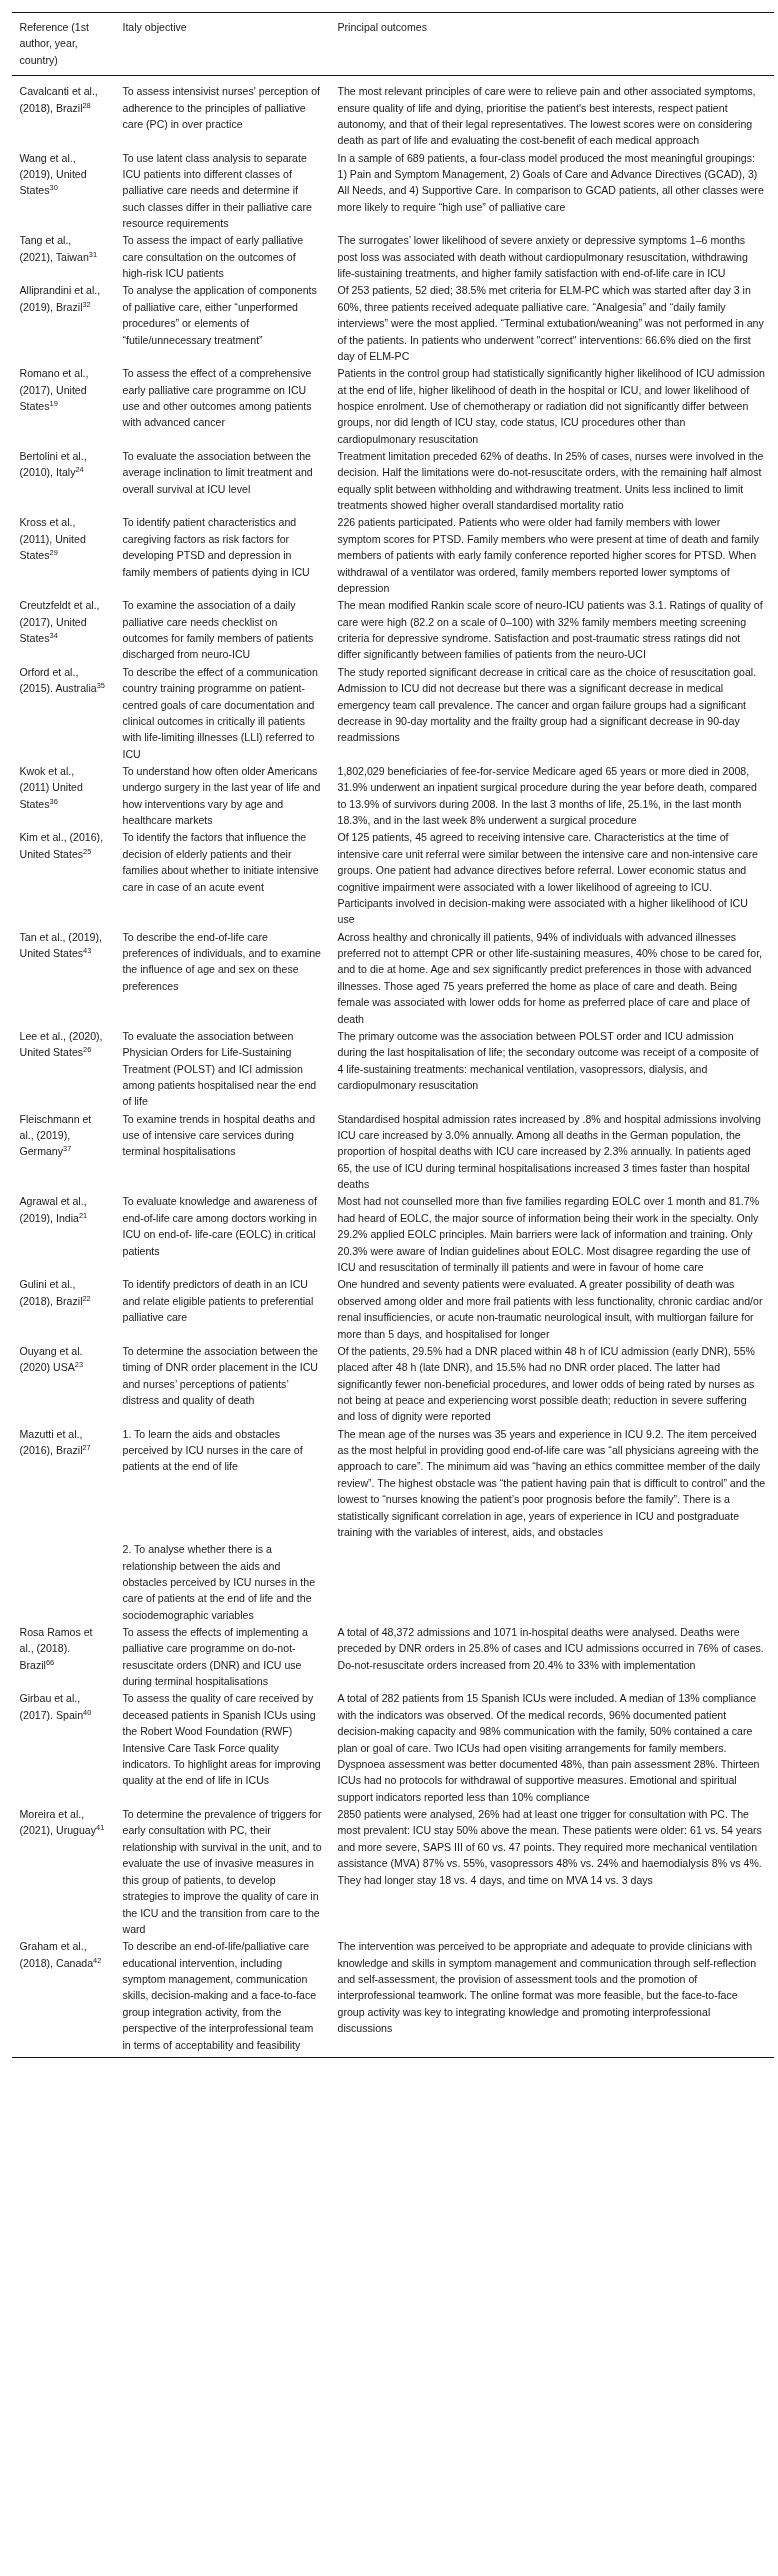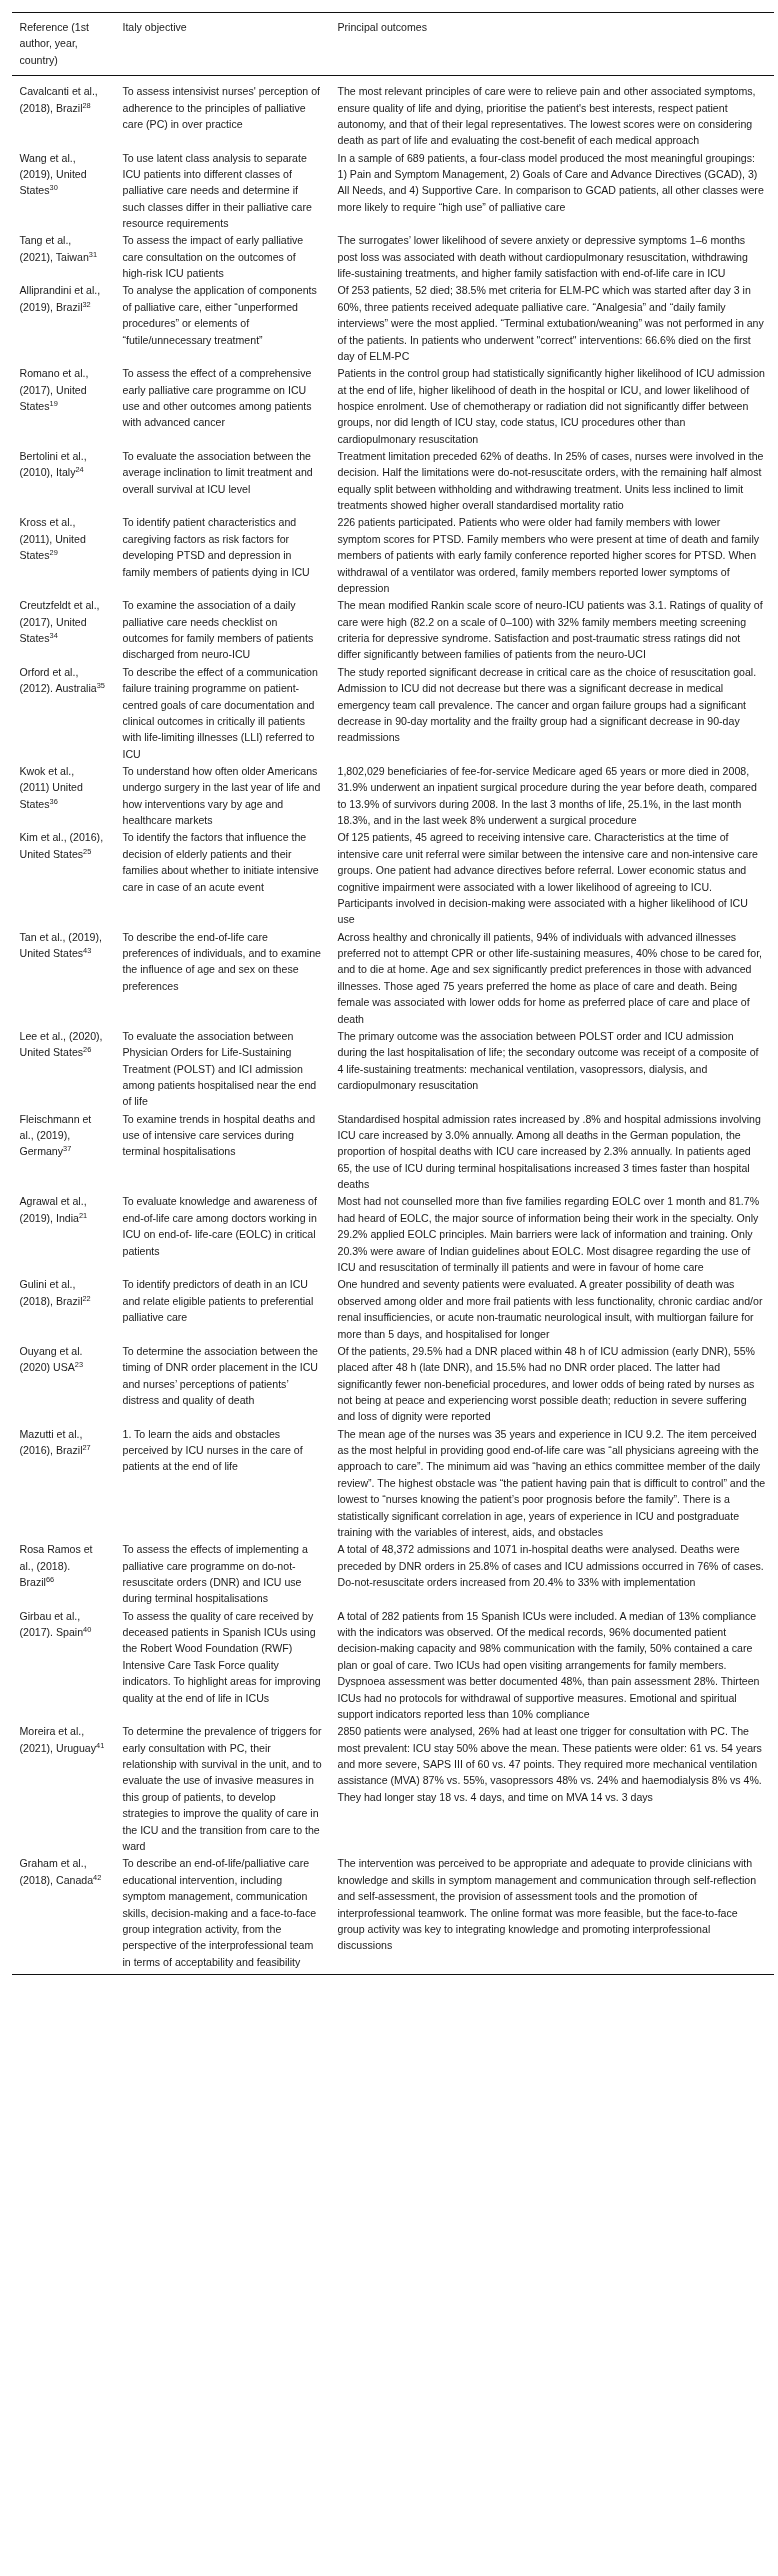--- a/index.html
+++ b/index.html
@@ -111,22 +111,22 @@
           <td><span>Kross et al., (2011), United States</span><sup>29</sup></td>
           <td>To identify patient characteristics and caregiving factors as risk factors for developing PTSD and depression in family members of patients dying in ICU</td>
           <td>226 patients participated. Patients who were older had family members with lower symptom scores for PTSD. Family members who were present at time of death and family members of patients with early family conference reported higher scores for PTSD. When withdrawal of a ventilator was ordered, family members reported lower symptoms of depression</td>
         </tr>
         <tr>
           <td><span>Creutzfeldt et al., (2017), United States</span><sup>34</sup></td>
           <td>To examine the association of a daily palliative care needs checklist on outcomes for family members of patients discharged from neuro-ICU</td>
           <td>The mean modified Rankin scale score of neuro-ICU patients was 3.1. Ratings of quality of care were high (82.2 on a scale of 0–100) with 32% family members meeting screening criteria for depressive syndrome. Satisfaction and post-traumatic stress ratings did not differ significantly between families of patients from the neuro-UCI</td>
         </tr>
         <tr>
-          <td><span>Orford et al., (2012). Australia</span><sup>35</sup></td>
-          <td>To describe the effect of a communication failure training programme on patient-centred goals of care documentation and clinical outcomes in critically ill patients with life-limiting illnesses (LLI) referred to ICU</td>
+          <td><span>Orford et al., (2015). Australia</span><sup>35</sup></td>
+          <td>To describe the effect of a communication country training programme on patient-centred goals of care documentation and clinical outcomes in critically ill patients with life-limiting illnesses (LLI) referred to ICU</td>
           <td>The study reported significant decrease in critical care as the choice of resuscitation goal. Admission to ICU did not decrease but there was a significant decrease in medical emergency team call prevalence. The cancer and organ failure groups had a significant decrease in 90-day mortality and the frailty group had a significant decrease in 90-day readmissions</td>
         </tr>
         <tr>
           <td><span>Kwok et al., (2011) United States</span><sup>36</sup></td>
           <td>To understand how often older Americans undergo surgery in the last year of life and how interventions vary by age and healthcare markets</td>
           <td>1,802,029 beneficiaries of fee-for-service Medicare aged 65 years or more died in 2008, 31.9% underwent an inpatient surgical procedure during the year before death, compared to 13.9% of survivors during 2008. In the last 3 months of life, 25.1%, in the last month 18.3%, and in the last week 8% underwent a surgical procedure</td>
         </tr>
         <tr>
           <td><span>Kim et al., (2016), United States</span><sup>25</sup></td>
           <td>To identify the factors that influence the decision of elderly patients and their families about whether to initiate intensive care in case of an acute event</td>
@@ -161,20 +161,25 @@
           <td><span>Ouyang et al. (2020) USA</span><sup>23</sup></td>
           <td>To determine the association between the timing of DNR order placement in the ICU and nurses’ perceptions of patients’ distress and quality of death</td>
           <td>Of the patients, 29.5% had a DNR placed within 48 h of ICU admission (early DNR), 55% placed after 48 h (late DNR), and 15.5% had no DNR order placed. The latter had significantly fewer non-beneficial procedures, and lower odds of being rated by nurses as not being at peace and experiencing worst possible death; reduction in severe suffering and loss of dignity were reported</td>
         </tr>
         <tr>
           <td><span>Mazutti et al., (2016), Brazil</span><sup>27</sup></td>
           <td>1. To learn the aids and obstacles perceived by ICU nurses in the care of patients at the end of life</td>
           <td>The mean age of the nurses was 35 years and experience in ICU 9.2. The item perceived as the most helpful in providing good end-of-life care was “all physicians agreeing with the approach to care”. The minimum aid was “having an ethics committee member of the daily review”. The highest obstacle was “the patient having pain that is difficult to control” and the lowest to “nurses knowing the patient’s poor prognosis before the family”. There is a statistically significant correlation in age, years of experience in ICU and postgraduate training with the variables of interest, aids, and obstacles</td>
         </tr>
         <tr>
+          <td><span></span><sup></sup></td>
+          <td>2. To analyse whether there is a relationship between the aids and obstacles perceived by ICU nurses in the care of patients at the end of life and the sociodemographic variables</td>
+          <td></td>
+        </tr>
+        <tr>
           <td><span>Rosa Ramos et al., (2018). Brazil</span><sup>66</sup></td>
           <td>To assess the effects of implementing a palliative care programme on do-not-resuscitate orders (DNR) and ICU use during terminal hospitalisations</td>
           <td>A total of 48,372 admissions and 1071 in-hospital deaths were analysed. Deaths were preceded by DNR orders in 25.8% of cases and ICU admissions occurred in 76% of cases. Do-not-resuscitate orders increased from 20.4% to 33% with implementation</td>
         </tr>
         <tr>
           <td><span>Girbau et al., (2017). Spain</span><sup>40</sup></td>
           <td>To assess the quality of care received by deceased patients in Spanish ICUs using the Robert Wood Foundation (RWF) Intensive Care Task Force quality indicators. To highlight areas for improving quality at the end of life in ICUs</td>
           <td>A total of 282 patients from 15 Spanish ICUs were included. A median of 13% compliance with the indicators was observed. Of the medical records, 96% documented patient decision-making capacity and 98% communication with the family, 50% contained a care plan or goal of care. Two ICUs had open visiting arrangements for family members. Dyspnoea assessment was better documented 48%, than pain assessment 28%. Thirteen ICUs had no protocols for withdrawal of supportive measures. Emotional and spiritual support indicators reported less than 10% compliance</td>
         </tr>
         <tr>

